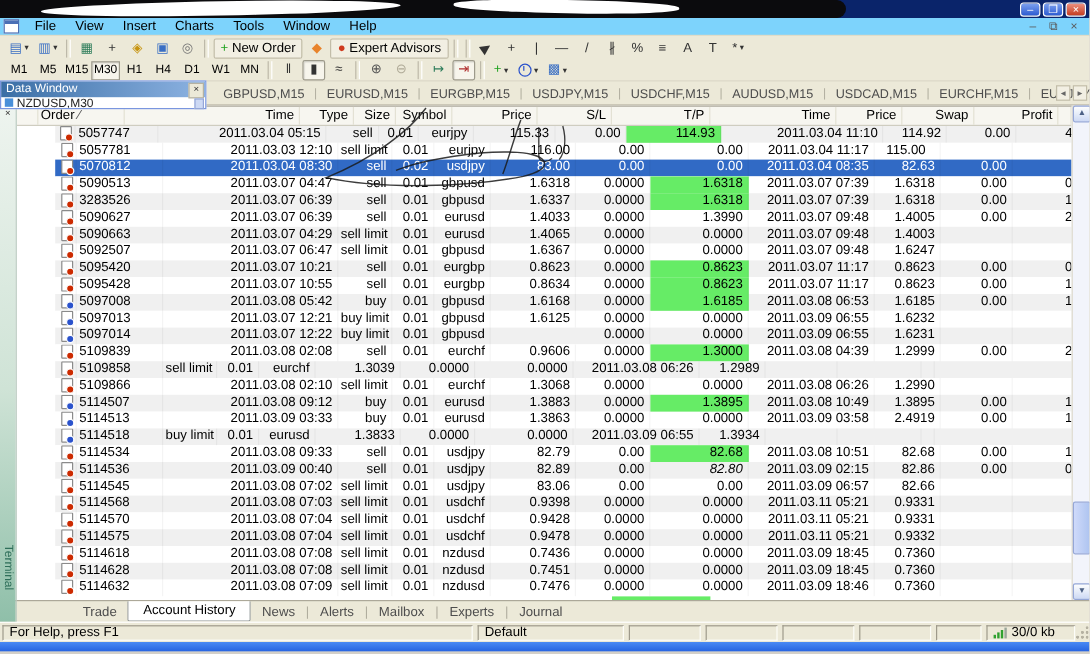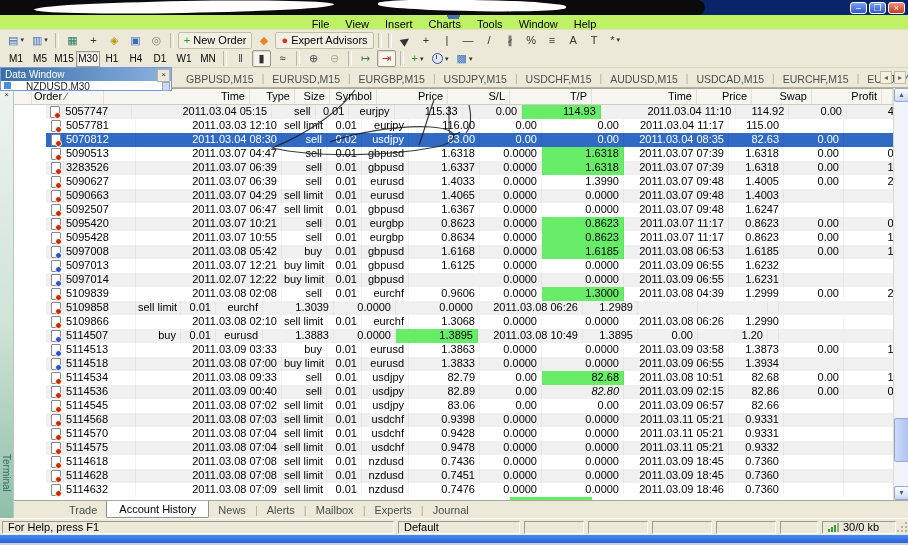--- a/index.html
+++ b/index.html
@@ -9,21 +9,21 @@
   
   .titlebar{position:absolute;top:0;left:0;width:908px;height:15px;background:#0a246a;overflow:hidden;}
   .tb-black{position:absolute;top:0;left:0;width:705px;height:15px;background:#0b0b0d;border-radius:0 8px 8px 0;}
   .tb-blob1{position:absolute;top:1px;left:34px;width:300px;height:12px;background:#fff;border-radius:50%;transform:rotate(-1deg);}
   .tb-blob2{position:absolute;top:0px;left:378px;width:188px;height:11px;background:#fff;border-radius:45%;transform:rotate(1deg);}
   .winbtns{position:absolute;top:2px;right:3px;display:flex;gap:2px;}
   .wbtn{width:17px;height:12px;border:1px solid #fff;border-radius:3px;color:#fff;font-size:9px;line-height:10px;
         text-align:center;background:linear-gradient(#7da1ef,#2b5ad0);box-sizing:border-box;}
   .wbtn.close{background:linear-gradient(#ef9180,#c33b1d);}
   
-  .menubar{position:absolute;top:15px;left:0;width:908px;height:15px;background:#bef264;display:flex;align-items:center;border-bottom:1px solid #e0dcc8;box-sizing:border-box;flex-direction:column;}
+  .menubar{position:absolute;top:15px;left:0;width:908px;height:15px;background:#7dd3fc;display:flex;align-items:center;border-bottom:1px solid #e0dcc8;box-sizing:border-box;}
   .mdi-icon{width:11px;height:10px;border:1px solid #4a6fb5;background:#fff;margin:0 5px 0 3px;position:relative;}
   .mdi-icon::before{content:"";position:absolute;top:0;left:0;right:0;height:3px;background:#4a6fb5;}
   .menu-item{padding:1px 8px;cursor:default;}
   .mdi-ctrls{margin-left:auto;margin-right:6px;color:#5a5a5a;font-size:10px;letter-spacing:4px;}
   
   .toolbar1{position:absolute;top:30px;left:0;width:908px;height:20px;background:#ece9d8;display:flex;align-items:center;padding-left:4px;box-sizing:border-box;}
   .toolbar2{position:absolute;top:50px;left:0;width:908px;height:18px;background:#ece9d8;display:flex;align-items:center;padding-left:4px;box-sizing:border-box;border-bottom:1px solid #d8d4c4;}
   .tbtn{height:17px;min-width:19px;display:flex;align-items:center;justify-content:center;margin:0 1px;padding:0 2px;
         border:1px solid transparent;border-radius:2px;font-size:11px;white-space:nowrap;cursor:default;box-sizing:border-box;}
   .tbtn.labelled{border:1px solid #c2bda9;background:#f2efe3;padding:0 5px;gap:3px;}
@@ -41,21 +41,21 @@
   .ctabs{position:absolute;left:178px;bottom:0;display:flex;align-items:flex-end;height:18px;}
   .ctab{padding:2px 8px;color:#4d4d4d;font-size:10.5px;white-space:nowrap;}
   .ctab-sep{color:#b0ad9e;align-self:center;font-size:10px;}
   .tab-scroll{position:absolute;right:2px;bottom:3px;display:flex;gap:2px;}
   .tab-scroll span{width:10px;height:11px;font-size:8px;line-height:11px;text-align:center;color:#666;border:1px solid #c2bda9;background:#f2efe3;}
   
   .dwpanel{position:absolute;top:67px;left:0;width:172px;height:24px;border:1px solid #7a96df;background:#fff;box-sizing:border-box;z-index:30;}
   .dwtitle{height:13px;background:linear-gradient(to right,#3a6ea5,#8db3e2);color:#fff;font-size:10px;line-height:13px;padding-left:4px;display:flex;}
   .dwclose{margin-left:auto;width:11px;height:11px;margin-top:1px;margin-right:1px;background:#ece9d8;border:1px solid #b5b1a2;
            color:#333;font-size:8px;line-height:9px;text-align:center;}
-  .dwbody{height:9px;overflow:hidden;display:flex;align-items:flex-start;padding-left:3px;gap:15px;}
+  .dwbody{height:9px;overflow:hidden;display:flex;align-items:flex-start;padding-left:3px;gap:3px;}
   .dwcube{width:7px;height:7px;background:#4a90d9;margin-top:1px;flex:none;}
   .dwitem{font-size:10px;line-height:12px;color:#222;}
   .dwscroll{position:absolute;right:1px;top:14px;width:8px;height:9px;background:#cdd9f4;border:1px solid #95a7d7;box-sizing:border-box;}
   
   .terminal{position:absolute;top:88px;left:0;width:908px;height:412px;background:#fff;border-top:1px solid #aca899;box-sizing:border-box;}
   .vstrip{position:absolute;top:88px;left:0;width:14px;height:430px;background:linear-gradient(to bottom,#eef4ef 0%,#cfe3d6 55%,#8fbfa9 100%);
           border-right:1px solid #b7c9bd;box-sizing:border-box;z-index:5;}
   .vclose{position:absolute;top:3px;left:2px;width:9px;height:9px;font-size:8px;line-height:8px;text-align:center;color:#333;}
   .vlabel{position:absolute;bottom:26px;left:1px;writing-mode:vertical-rl;font-size:10px;color:#2f6f5a;}
   .tcontent{position:absolute;left:14px;top:0;width:879px;height:412px;overflow:hidden;}
@@ -340,21 +340,21 @@
             <div class="tc" style="width: 18px; text-align: center; padding: 1px 0px 0px 2px;"><span class="doc sellside"></span></div>
             <div class="tc left" style="width: 72px;">5057781</div>
             <div class="tc" style="width: 146px;">2011.03.03 12:10</div>
             <div class="tc" style="width: 45px;">sell limit</div>
             <div class="tc" style="width: 35px;">0.01</div>
             <div class="tc" style="width: 47px;">eurjpy</div>
             <div class="tc" style="width: 71px;">116.00</div>
             <div class="tc" style="width: 62px;">0.00</div>
             <div class="tc" style="width: 82px;">0.00</div>
             <div class="tc" style="width: 105px;">2011.03.04 11:17</div>
-            <div class="tc" style="width: 55px;">115.00</div>
+            <div class="tc" style="width: 55px; text-align: center;">115.00</div>
             <div class="tc" style="width: 60px;"></div>
             <div class="tc" style="width: 70px;"></div>
             <div class="tc" style="width: 11px;"></div>
           </div>
           <div class="trow odd sel" style="background: rgb(49, 106, 197);">
             <div class="tc" style="width: 18px; text-align: center; padding: 1px 0px 0px 2px;"><span class="doc sellside"></span></div>
             <div class="tc left" style="width: 72px;">5070812</div>
             <div class="tc" style="width: 146px;">2011.03.04 08:30</div>
             <div class="tc" style="width: 45px;">sell</div>
             <div class="tc" style="width: 35px;">0.02</div>
@@ -508,21 +508,21 @@
             <div class="tc" style="width: 82px;">0.0000</div>
             <div class="tc" style="width: 105px;">2011.03.09 06:55</div>
             <div class="tc" style="width: 55px;">1.6232</div>
             <div class="tc" style="width: 60px;"></div>
             <div class="tc" style="width: 70px;"></div>
             <div class="tc" style="width: 11px;"></div>
           </div>
           <div class="trow odd">
             <div class="tc" style="width: 18px; text-align: center; padding: 1px 0px 0px 2px;"><span class="doc buyside"></span></div>
             <div class="tc left" style="width: 72px;">5097014</div>
-            <div class="tc" style="width: 146px;">2011.02.07 12:22</div>
+            <div class="tc" style="width: 146px;">2011.03.07 12:22</div>
             <div class="tc" style="width: 45px;">buy limit</div>
             <div class="tc" style="width: 35px;">0.01</div>
             <div class="tc" style="width: 47px;">gbpusd</div>
             <div class="tc" style="width: 71px; margin-top: 32px;">1.6058</div>
             <div class="tc" style="width: 62px;">0.0000</div>
             <div class="tc" style="width: 82px;">0.0000</div>
             <div class="tc" style="width: 105px;">2011.03.09 06:55</div>
             <div class="tc" style="width: 55px;">1.6231</div>
             <div class="tc" style="width: 60px;"></div>
             <div class="tc" style="width: 70px;"></div>
@@ -571,20 +571,21 @@
             <div class="tc" style="width: 82px;">0.0000</div>
             <div class="tc" style="width: 105px;">2011.03.08 06:26</div>
             <div class="tc" style="width: 55px;">1.2990</div>
             <div class="tc" style="width: 60px;"></div>
             <div class="tc" style="width: 70px;"></div>
             <div class="tc" style="width: 11px;"></div>
           </div>
           <div class="trow odd">
             <div class="tc" style="width: 18px; text-align: center; padding: 1px 0px 0px 2px;"><span class="doc buyside"></span></div>
             <div class="tc left" style="width: 72px;">5114507</div>
+            <div class="tc" style="width: 146px;">2011.03.08 09:12</div>
             <div class="tc" style="width: 45px;">buy</div>
             <div class="tc" style="width: 35px;">0.01</div>
             <div class="tc" style="width: 47px;">eurusd</div>
             <div class="tc" style="width: 71px;">1.3883</div>
             <div class="tc" style="width: 62px;">0.0000</div>
             <div class="tc tpg" style="width: 82px; background: rgb(102, 236, 102);">1.3895</div>
             <div class="tc" style="width: 105px;">2011.03.08 10:49</div>
             <div class="tc" style="width: 55px;">1.3895</div>
             <div class="tc" style="width: 60px;">0.00</div>
             <div class="tc" style="width: 70px;">1.20</div>
@@ -594,29 +595,28 @@
             <div class="tc" style="width: 18px; text-align: center; padding: 1px 0px 0px 2px;"><span class="doc buyside"></span></div>
             <div class="tc left" style="width: 72px;">5114513</div>
             <div class="tc" style="width: 146px;">2011.03.09 03:33</div>
             <div class="tc" style="width: 45px;">buy</div>
             <div class="tc" style="width: 35px;">0.01</div>
             <div class="tc" style="width: 47px;">eurusd</div>
             <div class="tc" style="width: 71px;">1.3863</div>
             <div class="tc" style="width: 62px;">0.0000</div>
             <div class="tc" style="width: 82px;">0.0000</div>
             <div class="tc" style="width: 105px;">2011.03.09 03:58</div>
-            <div class="tc" style="width: 55px;">1.3873</div>
+            <div class="tc" style="width: 55px;">2.4919</div>
             <div class="tc" style="width: 60px;">0.00</div>
             <div class="tc" style="width: 70px;">1.00</div>
             <div class="tc" style="width: 11px;"></div>
           </div>
           <div class="trow odd">
             <div class="tc" style="width: 18px; text-align: center; padding: 1px 0px 0px 2px;"><span class="doc buyside"></span></div>
             <div class="tc left" style="width: 72px;">5114518</div>
-            <div class="tc" style="width: 146px;">2011.03.08 07:00</div>
             <div class="tc" style="width: 45px;">buy limit</div>
             <div class="tc" style="width: 35px;">0.01</div>
             <div class="tc" style="width: 47px;">eurusd</div>
             <div class="tc" style="width: 71px;">1.3833</div>
             <div class="tc" style="width: 62px;">0.0000</div>
             <div class="tc" style="width: 82px;">0.0000</div>
             <div class="tc" style="width: 105px;">2011.03.09 06:55</div>
             <div class="tc" style="width: 55px;">1.3934</div>
             <div class="tc" style="width: 60px;"></div>
             <div class="tc" style="width: 70px;"></div>

